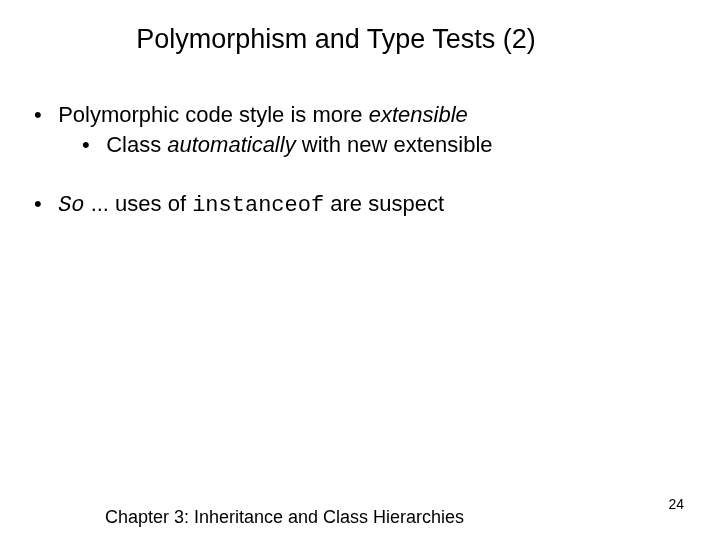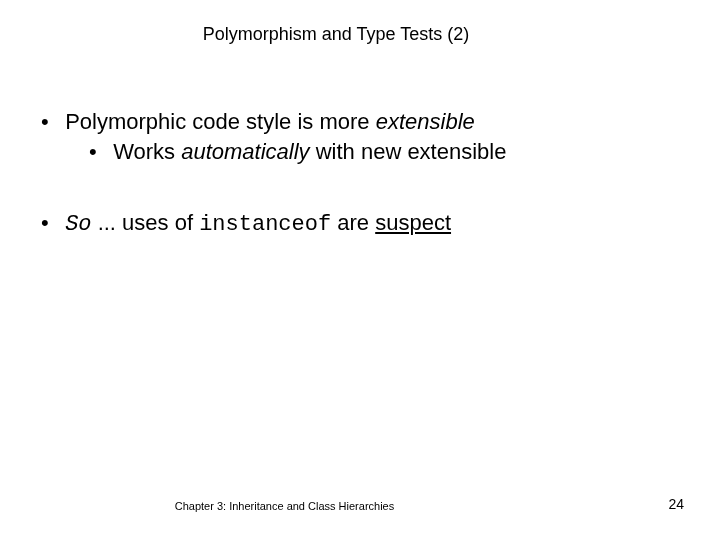--- a/index.html
+++ b/index.html
@@ -18,33 +18,33 @@
     height: 540px;
     position: relative;
     box-sizing: border-box;
   }
   .title {
     position: absolute;
     top: 24px;
     left: 0;
     width: 672px;
     text-align: center;
-    font-size: 18px;
+    font-size: 27px;
     font-weight: normal;
   }
   .body {
     position: absolute;
     top: 100px;
     left: 34px;
     width: 640px;
     font-size: 22px;
     line-height: 1.35;
   }
   ul.top {
-    margin: 7px;
+    margin: 0;
     padding: 0;
     list-style: none;
   }
   ul.top > li {
     padding-left: 18px;
     text-indent: -18px;
     margin-bottom: 2px;
   }
   ul.top > li::before {
     content: "•";
@@ -65,29 +65,29 @@
     content: "•";
     display: inline-block;
     width: 18px;
     text-indent: 0;
   }
   .italic { font-style: italic; }
   .codebold {
     font-family: "Courier New", Courier, monospace;
     font-weight: normal;
   }
-  .underline { text-decoration: underline; }
+  .underline { }
   .gap { height: 28px; }
   .footer {
     position: absolute;
-    bottom: 28px;
+    bottom: 12px;
     left: 0;
     width: 569px;
     text-align: center;
-    font-size: 11px;
+    font-size: 18px;
   }
   .pagenum {
     position: absolute;
     bottom: 28px;
     right: 36px;
     font-size: 14px;
   }
 </style>
 </head>
 <body>
@@ -95,21 +95,21 @@
 <div class="slide">
 
   <div class="title">Polymorphism and Type Tests (2)</div>
 
   <div class="body">
     <ul class="top">
       <li>
         <span>Polymorphic code style is more </span><span class="italic">extensible</span>
         <ul class="sub">
           <li>
-            <span>Works </span><span class="italic">automatically</span><span> with new extensible</span>
+            <span>Class </span><span class="italic">automatically</span><span> with new extensible</span>
           </li>
         </ul>
       </li>
     </ul>
 
     <div class="gap"></div>
 
     <ul class="top">
       <li>
         <span class="codebold italic">So</span><span> ... </span><span>uses of </span><span class="codebold">instanceof</span><span> are </span><span class="underline">suspect</span>

